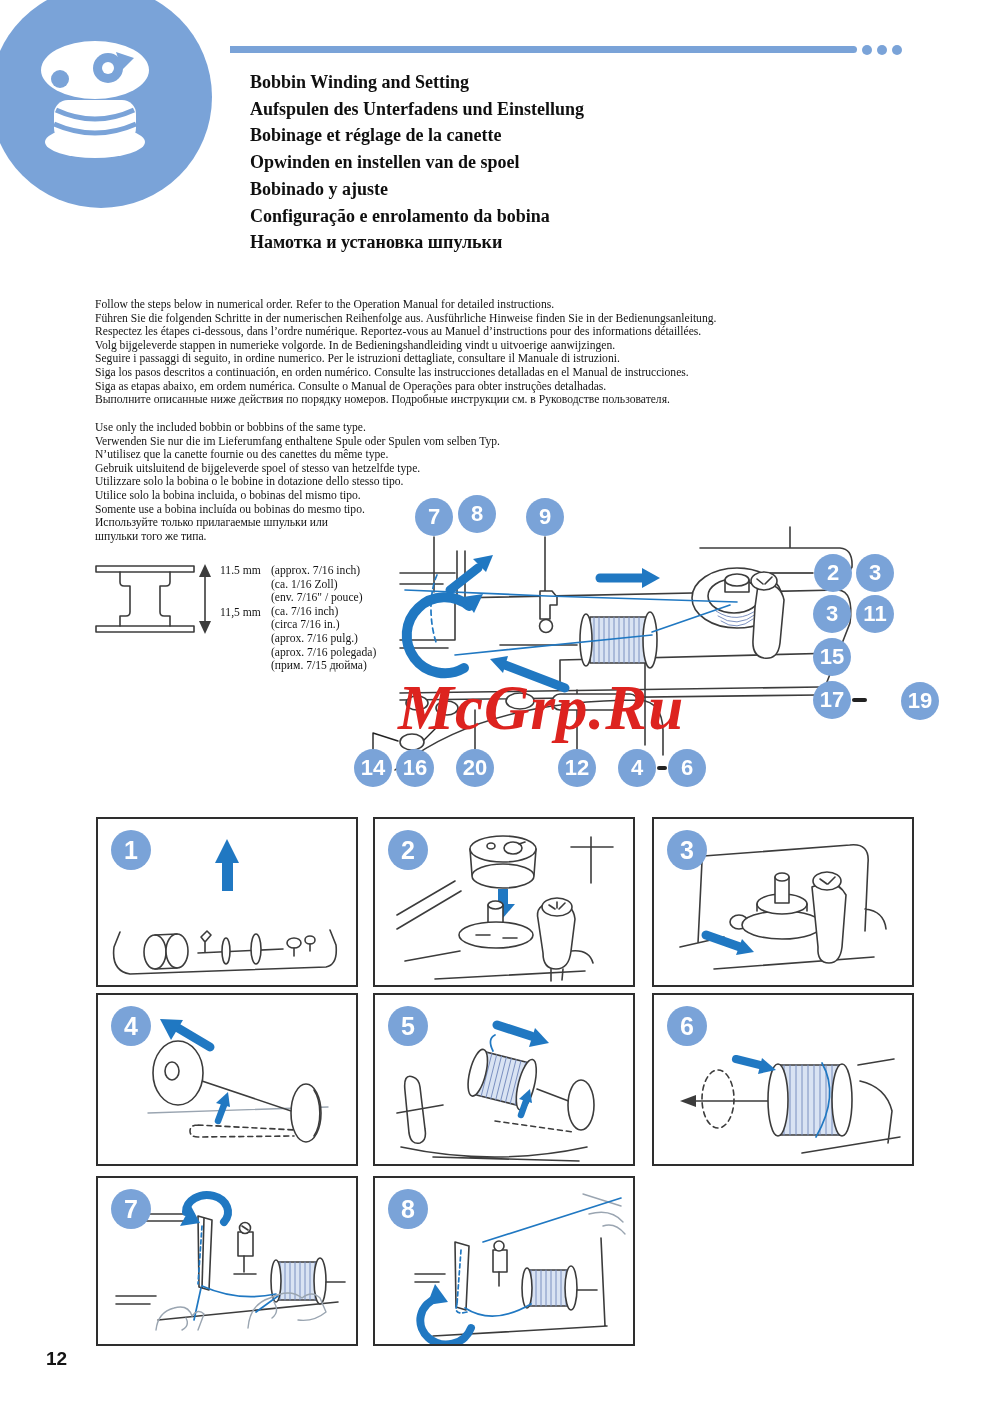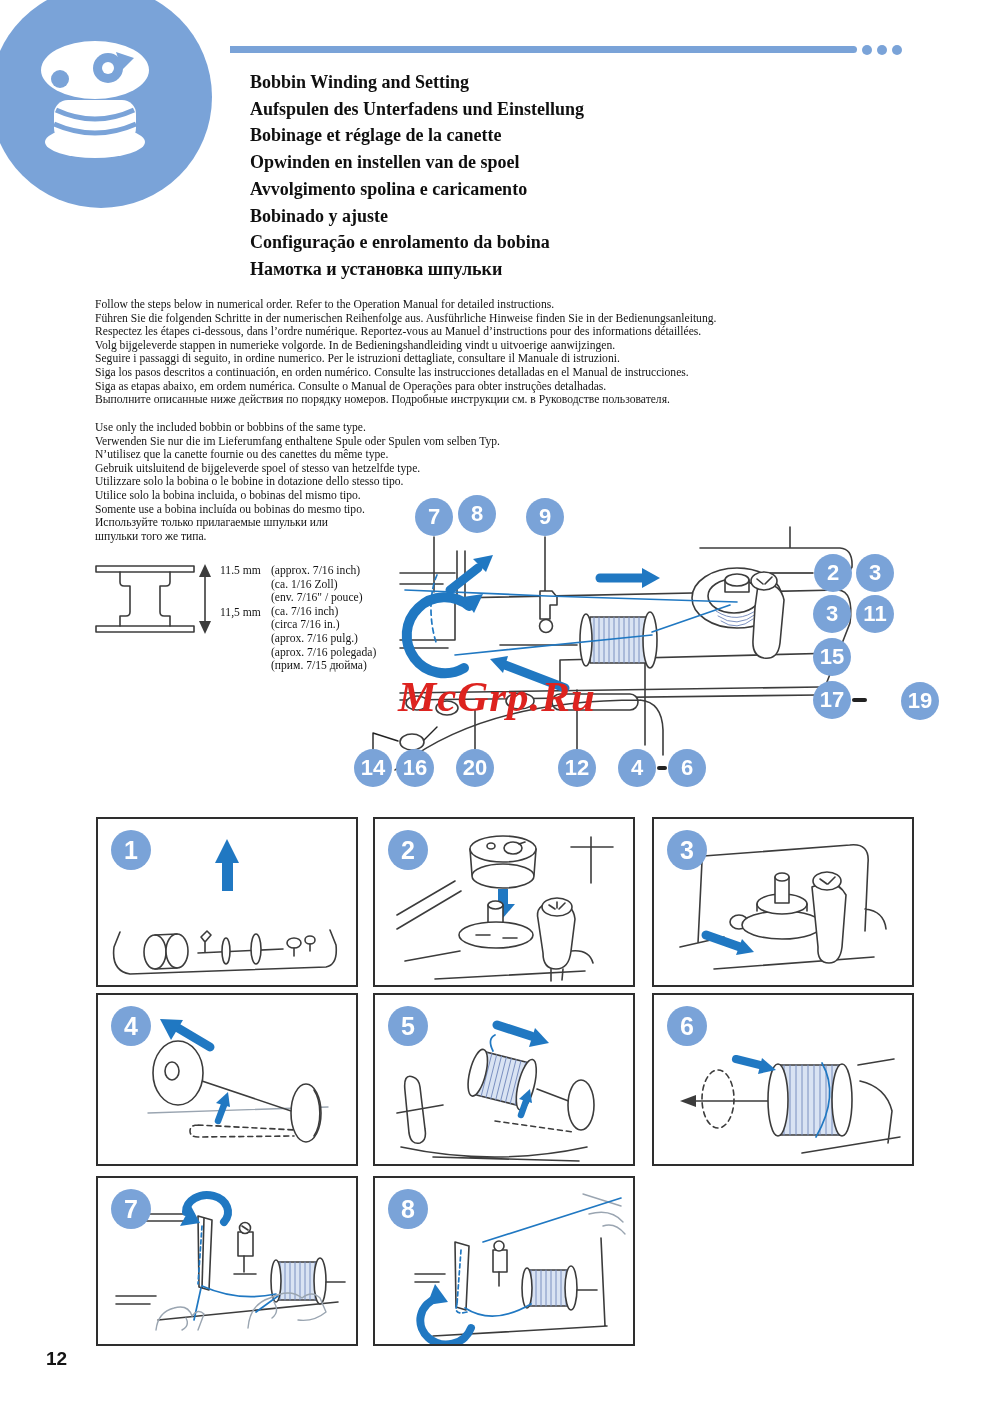--- a/index.html
+++ b/index.html
@@ -15,21 +15,21 @@
   
   .para{position:absolute;left:95px;}
   .tline{font-size:11.6px;line-height:13.6px;white-space:nowrap;}
   
   .spec-art{position:absolute;left:90px;top:560px;}
   .size-label{position:absolute;left:220px;font-size:11.6px;white-space:nowrap;}
   .equivs{position:absolute;left:271px;top:564px;}
   
   .diagram-svg{position:absolute;left:360px;top:495px;z-index:1;}
   .watermark{position:absolute;left:398px;top:672px;z-index:3;font-family:"Liberation Serif",serif;
-             font-style:italic;font-weight:bold;font-size:43px;color:#dd231f;letter-spacing:1px;white-space:nowrap;}
+             font-style:italic;font-weight:bold;font-size:63px;color:#dd231f;letter-spacing:1px;white-space:nowrap;}
   .callout{position:absolute;width:38px;height:38px;border-radius:50%;background:#7aa3d8;color:#fff;
            font-family:"Liberation Sans",sans-serif;font-weight:bold;font-size:22px;line-height:38px;
            text-align:center;z-index:2;}
   .link-dash{position:absolute;height:4px;background:#222;z-index:2;border-radius:2px;}
   
   .panel{position:absolute;width:258px;background:#fff;border:2px solid #2e2e2e;}
   .badge{position:absolute;left:13px;top:11px;width:40px;height:40px;border-radius:50%;background:#7aa3d8;
          color:#fff;font-family:"Liberation Sans",sans-serif;font-weight:bold;font-size:25px;line-height:40px;
          text-align:center;z-index:2;}
   .panel svg{position:absolute;left:0;top:0;}
@@ -72,21 +72,20 @@
   <div class="accent-bar"></div>
   <div class="dot" style="left:862px"></div>
   <div class="dot" style="left:877px"></div>
   <div class="dot" style="left:892px"></div>
 
   <div class="title-block">
     <div class="title-line">Bobbin Winding and Setting</div>
     <div class="title-line">Aufspulen des Unterfadens und Einstellung</div>
     <div class="title-line">Bobinage et réglage de la canette</div>
     <div class="title-line">Opwinden en instellen van de spoel</div>
-    <div class="title-line">Avvolgimento spolina e caricamento</div>
     <div class="title-line">Bobinado y ajuste</div>
     <div class="title-line">Configuração e enrolamento da bobina</div>
     <div class="title-line">Намотка и установка шпульки</div>
   </div>
 
   <div class="para" style="top:298px">
     <div class="tline">Follow the steps below in numerical order. Refer to the Operation Manual for detailed instructions.</div>
     <div class="tline">Führen Sie die folgenden Schritte in der numerischen Reihenfolge aus. Ausführliche Hinweise finden Sie in der Bedienungsanleitung.</div>
     <div class="tline">Respectez les étapes ci-dessous, dans l’ordre numérique. Reportez-vous au Manuel d’instructions pour des informations détaillées.</div>
     <div class="tline">Volg bijgeleverde stappen in numerieke volgorde. In de Bedieningshandleiding vindt u uitvoerige aanwijzingen.</div>

